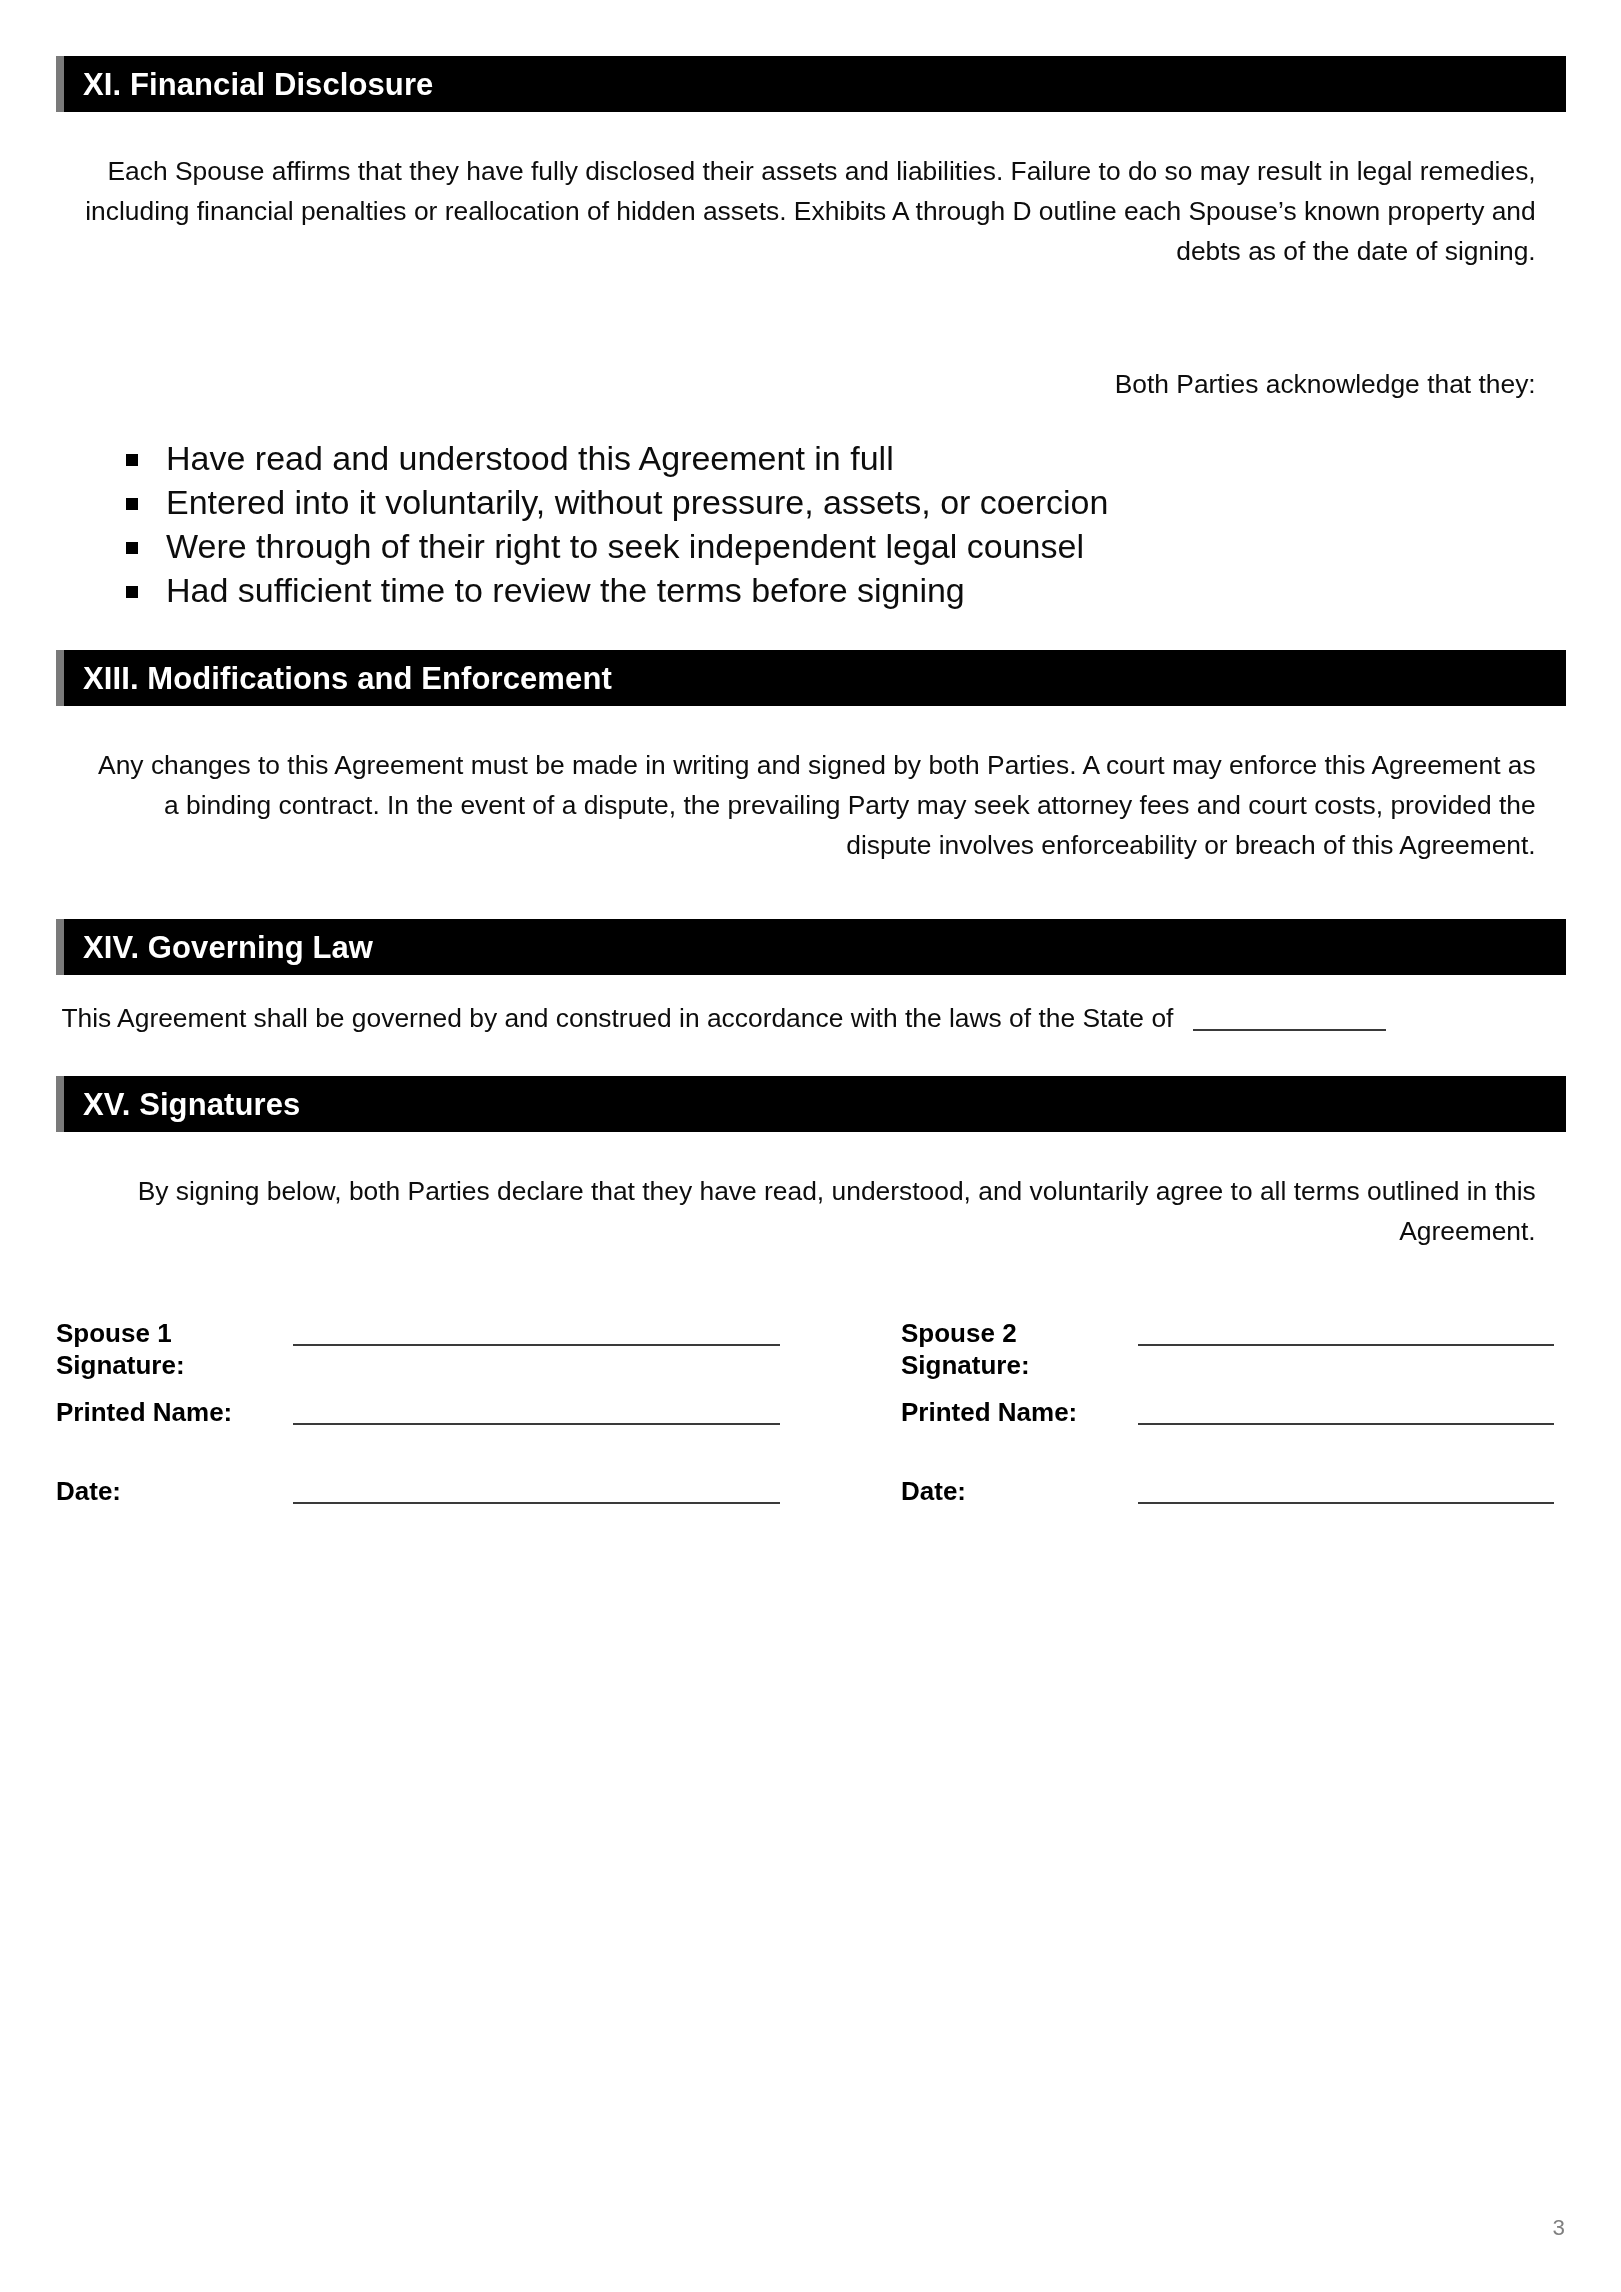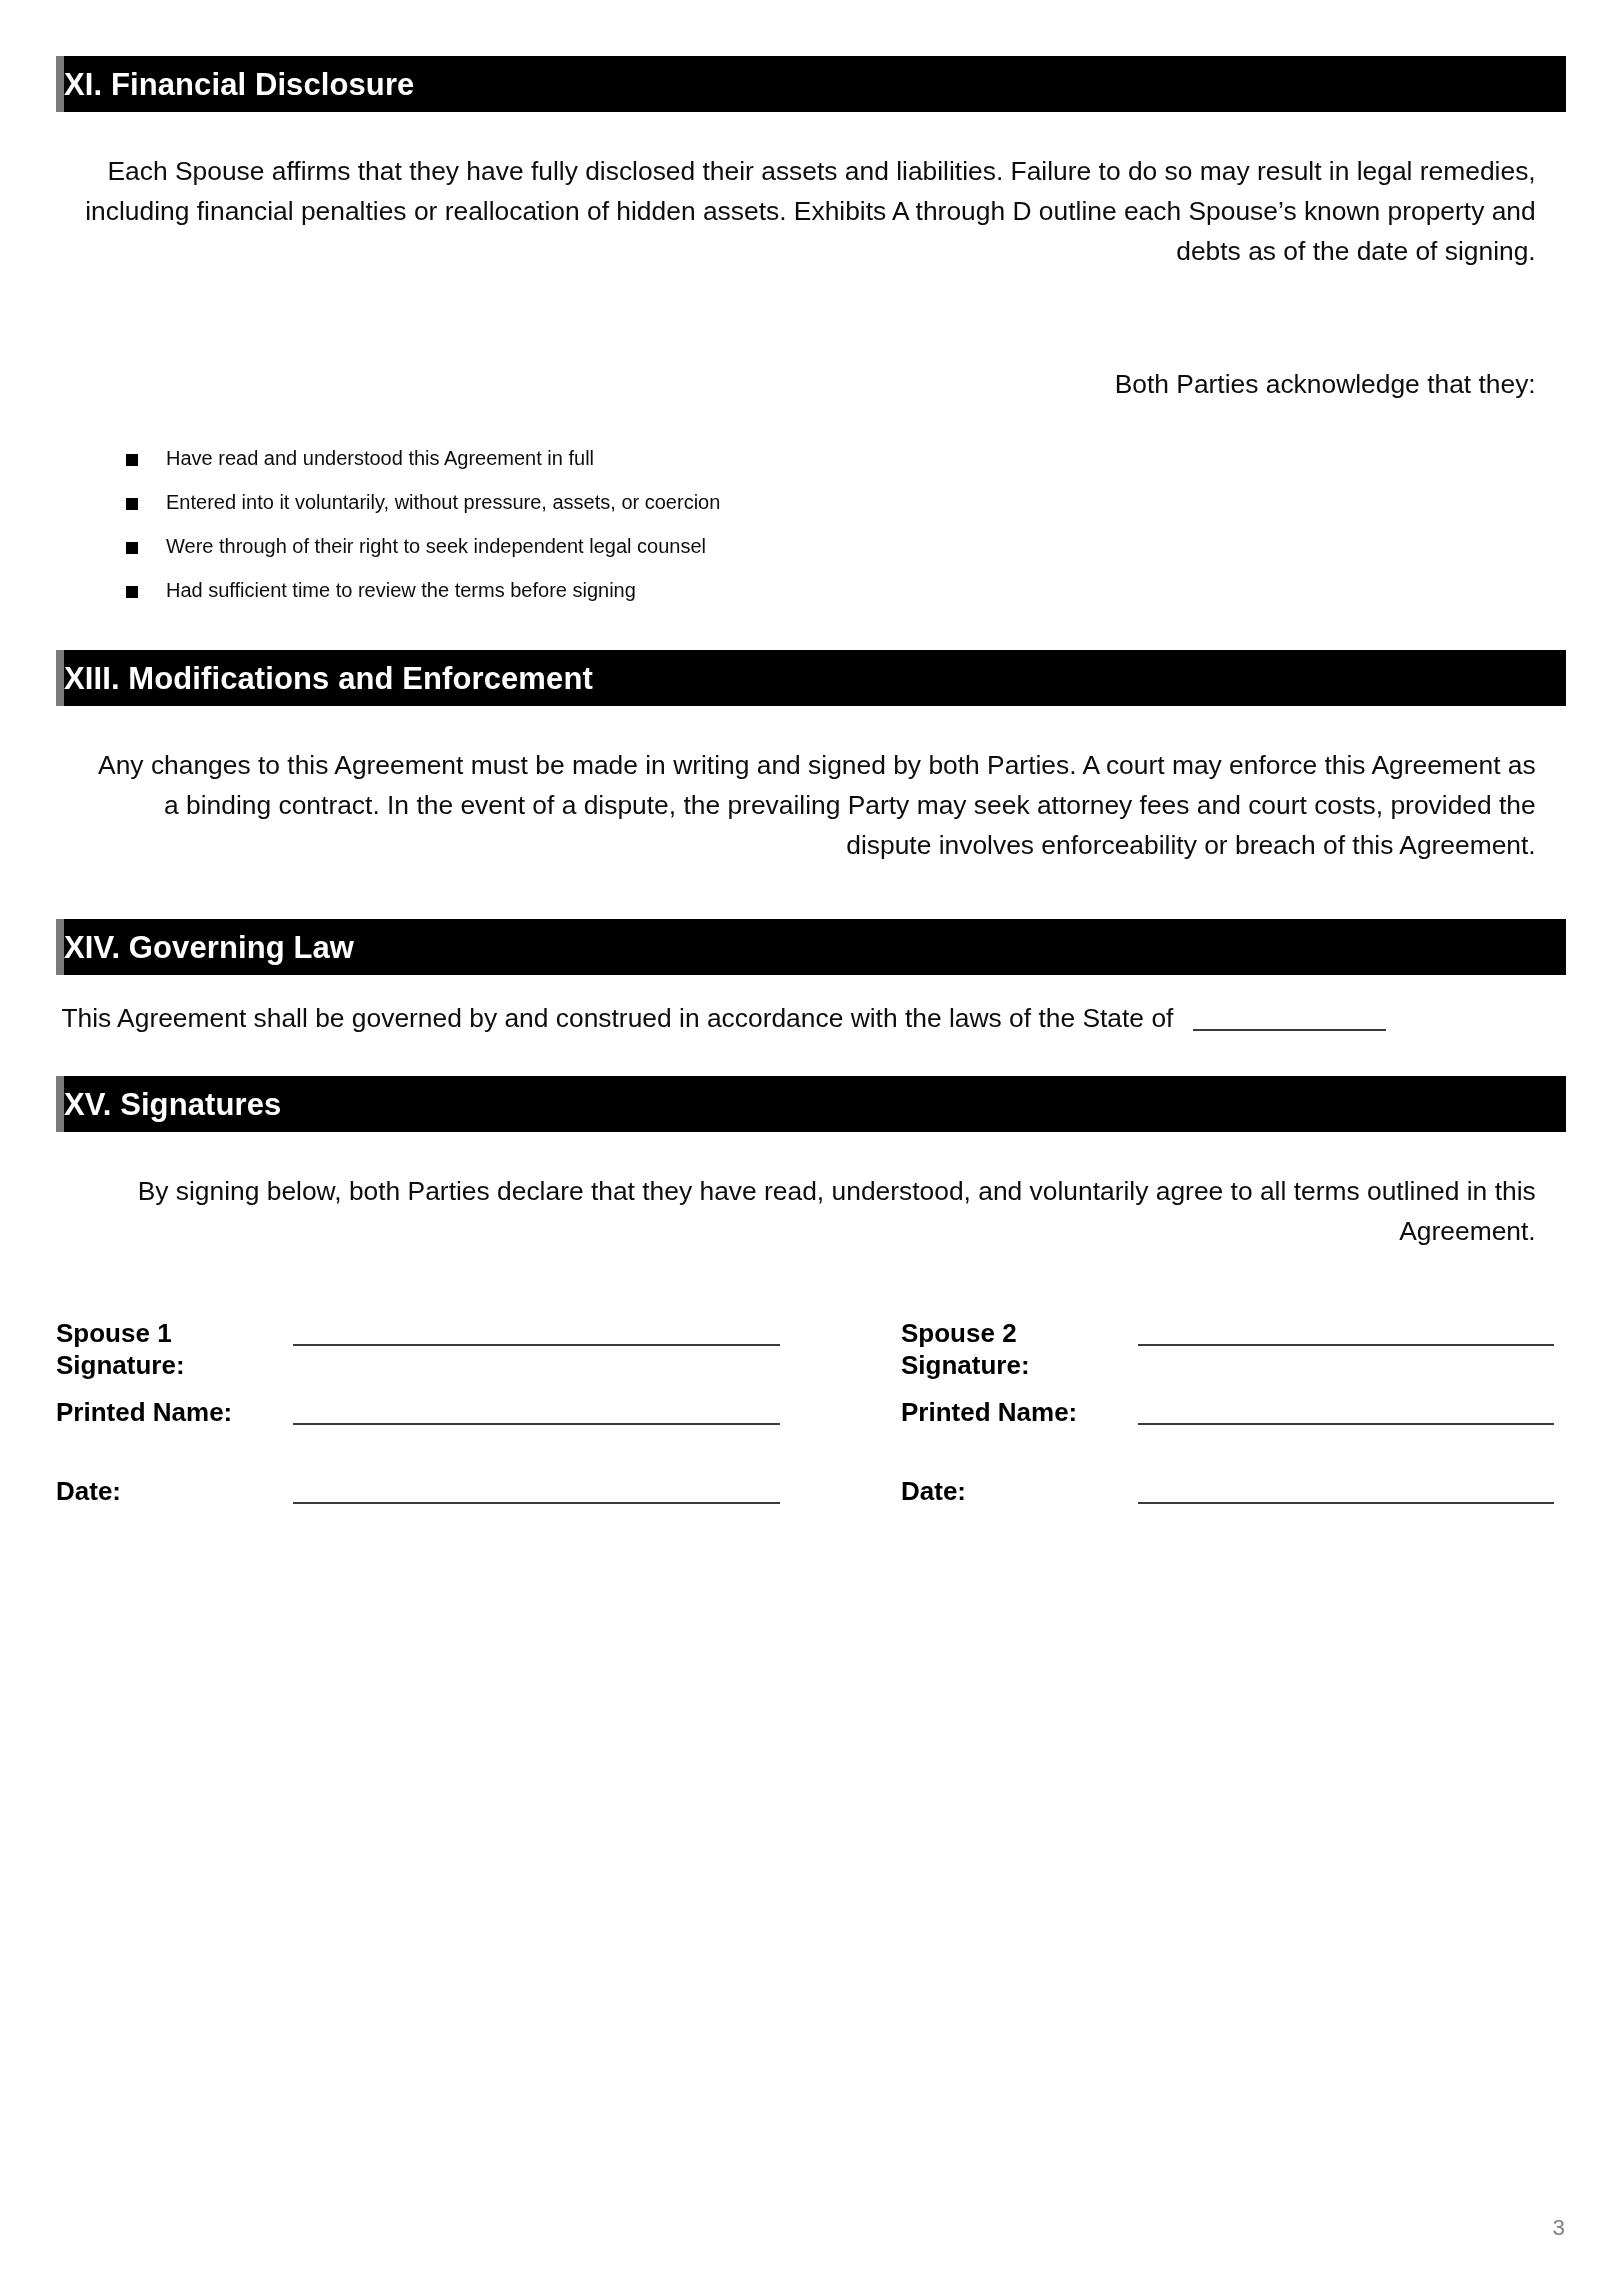--- a/index.html
+++ b/index.html
@@ -28,20 +28,21 @@
   }
 
   
   .section-bar {
     background: #000000;
     border-left: 8px solid #7a7a7a;
     box-sizing: border-box;
     height: 56px;
     display: flex;
     align-items: center;
+    padding-left: 19px;
     margin: 0;
   }
   .section-bar .section-title {
     color: #ffffff;
     font-size: 31px;
     font-weight: bold;
     letter-spacing: 0.1px;
     line-height: 1;
   }
 
@@ -59,21 +60,21 @@
   .gap-sm { height: 16px; }
 
   
   ul.bullets {
     list-style: none;
     margin: 0;
     padding: 0;
   }
   ul.bullets li {
     position: relative;
-    font-size: 20px;
+    font-size: 34px;
     line-height: 44px;
     color: #0d0d0d;
     padding-left: 110px;
   }
   ul.bullets li .sq {
     position: absolute;
     left: 70px;
     top: 18px;
     width: 11.6px;
     height: 11.6px;

